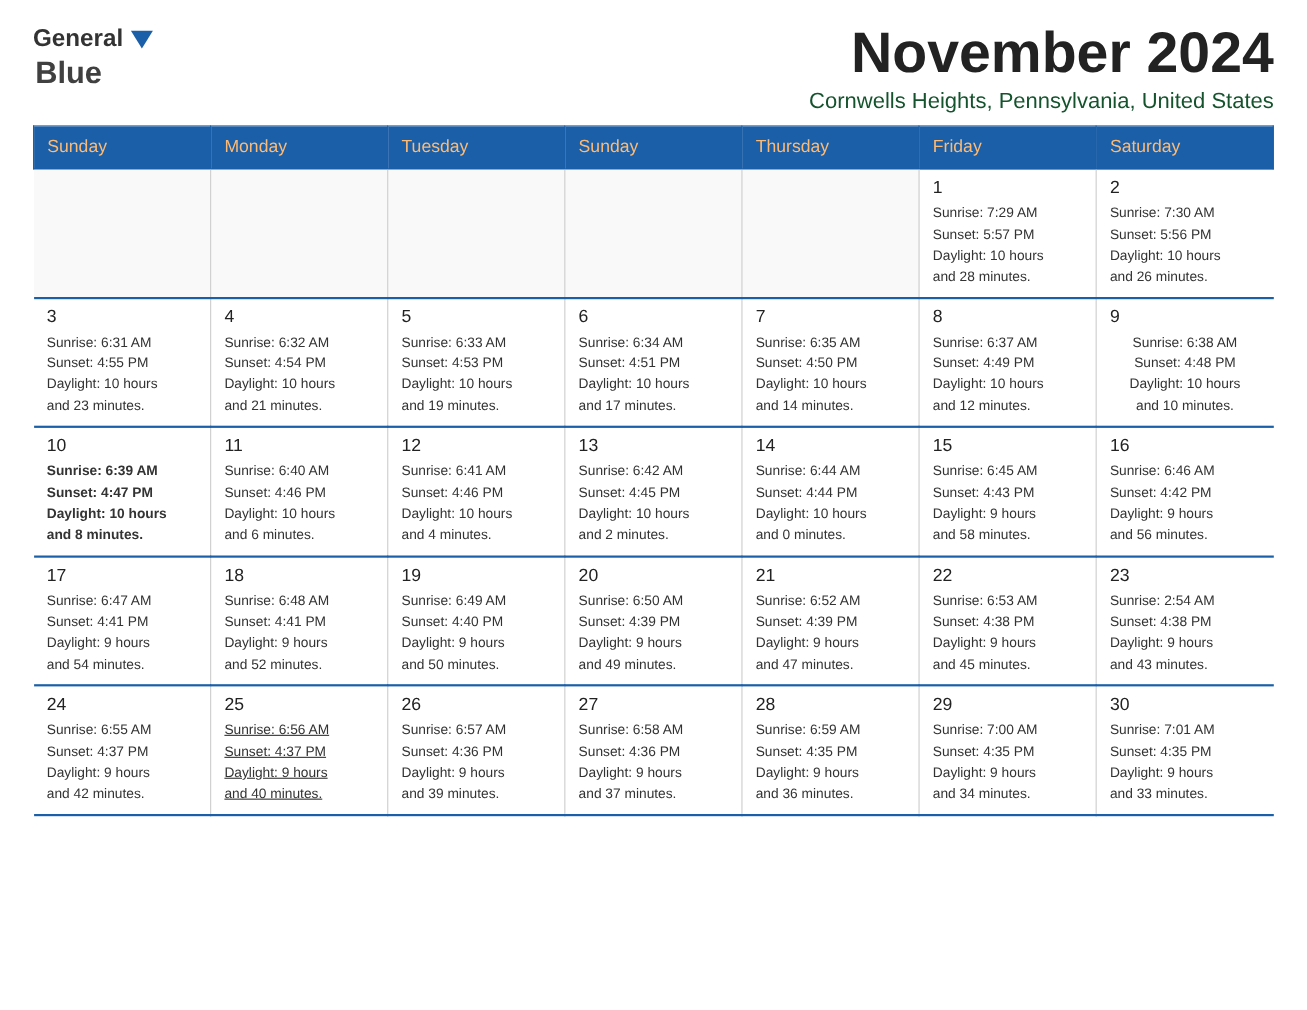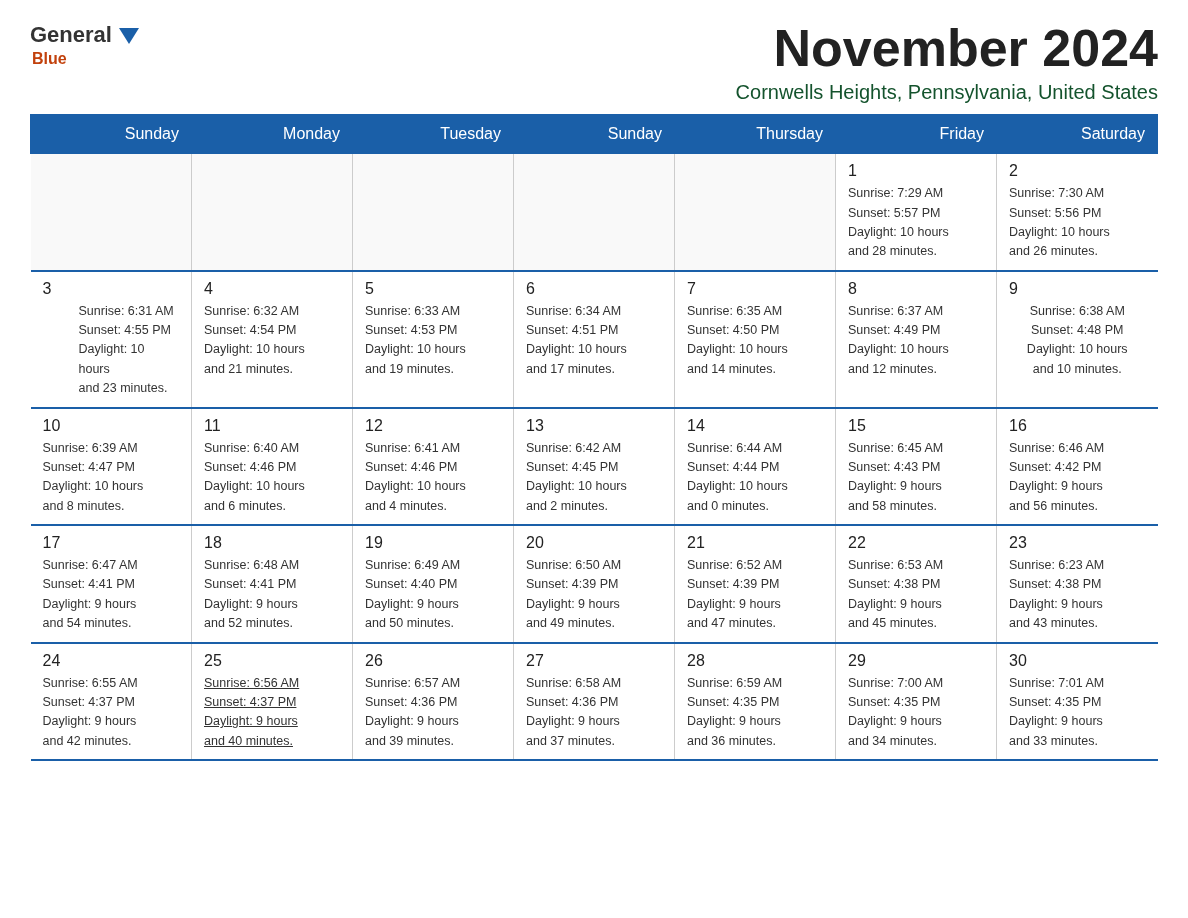--- a/index.html
+++ b/index.html
@@ -32,25 +32,25 @@
     }
     .calendar {
       width: 100%;
       border-collapse: collapse;
       margin-top: 10px;
     }
     .calendar thead tr {
       background-color: #1a5fa8;
     }
     .calendar thead th {
-      color: #ffffff;
+      color: #fdba74;
       font-size: 16px;
       font-weight: normal;
       padding: 10px 12px;
-      text-align: right;
+      text-align: left;
       border: 1px solid #1a5fa8;
     }
     .calendar tbody tr {
       border-bottom: 2px solid #1a5fa8;
     }
     .calendar tbody td {
       vertical-align: top;
       padding: 8px 12px;
       font-size: 13px;
       color: #333;
@@ -79,22 +79,22 @@
       display: flex;
       flex-direction: column;
       align-items: flex-start;
       text-align: right;
     }
     .logo-line1 {
       display: flex;
       align-items: center;
     }
     .logo-line2 {
-      color: #c2410c;
-      font-size: 16px;
+      color: #404040;
+      font-size: 28px;
       font-weight: bold;
       margin-left: 2px;
     }
   </style>
 </head>
 <body>
 
 <div class="header">
   <div class="logo-wrapper">
     <div class="logo-line1">
@@ -142,21 +142,21 @@
           <div class="day-number">2</div>
           <div class="day-info" style="white-space: pre-line;">Sunrise: 7:30 AM
 Sunset: 5:56 PM
 Daylight: 10 hours
 and 26 minutes.</div>
         </td>
       </tr>
       <tr>
         <td>
           <div class="day-number">3</div>
-          <div class="day-info" style="white-space: pre-line; margin-left: 36px;">Sunrise: 6:31 AM
+          <div class="day-info" style="white-space: pre-line;">Sunrise: 6:31 AM
 Sunset: 4:55 PM
 Daylight: 10 hours
 and 23 minutes.</div>
         </td>
         <td>
           <div class="day-number">4</div>
           <div class="day-info" style="white-space: pre-line;">Sunrise: 6:32 AM
 Sunset: 4:54 PM
 Daylight: 10 hours
 and 21 minutes.</div>
@@ -193,21 +193,21 @@
           <div class="day-number">9</div>
           <div class="day-info" style="white-space: pre-line; text-align: center;">Sunrise: 6:38 AM
 Sunset: 4:48 PM
 Daylight: 10 hours
 and 10 minutes.</div>
         </td>
       </tr>
       <tr>
         <td>
           <div class="day-number">10</div>
-          <div class="day-info" style="white-space: pre-line;">Sunrise: 6:39 AM
+          <div class="day-info" style="white-space: pre-line; font-weight: bold;">Sunrise: 6:39 AM
 Sunset: 4:47 PM
 Daylight: 10 hours
 and 8 minutes.</div>
         </td>
         <td>
           <div class="day-number">11</div>
           <div class="day-info" style="white-space: pre-line;">Sunrise: 6:40 AM
 Sunset: 4:46 PM
 Daylight: 10 hours
 and 6 minutes.</div>
@@ -286,21 +286,21 @@
         </td>
         <td>
           <div class="day-number">22</div>
           <div class="day-info" style="white-space: pre-line;">Sunrise: 6:53 AM
 Sunset: 4:38 PM
 Daylight: 9 hours
 and 45 minutes.</div>
         </td>
         <td>
           <div class="day-number">23</div>
-          <div class="day-info" style="white-space: pre-line;">Sunrise: 6:23 AM
+          <div class="day-info" style="white-space: pre-line;">Sunrise: 2:54 AM
 Sunset: 4:38 PM
 Daylight: 9 hours
 and 43 minutes.</div>
         </td>
       </tr>
       <tr>
         <td>
           <div class="day-number">24</div>
           <div class="day-info" style="white-space: pre-line;">Sunrise: 6:55 AM
 Sunset: 4:37 PM

